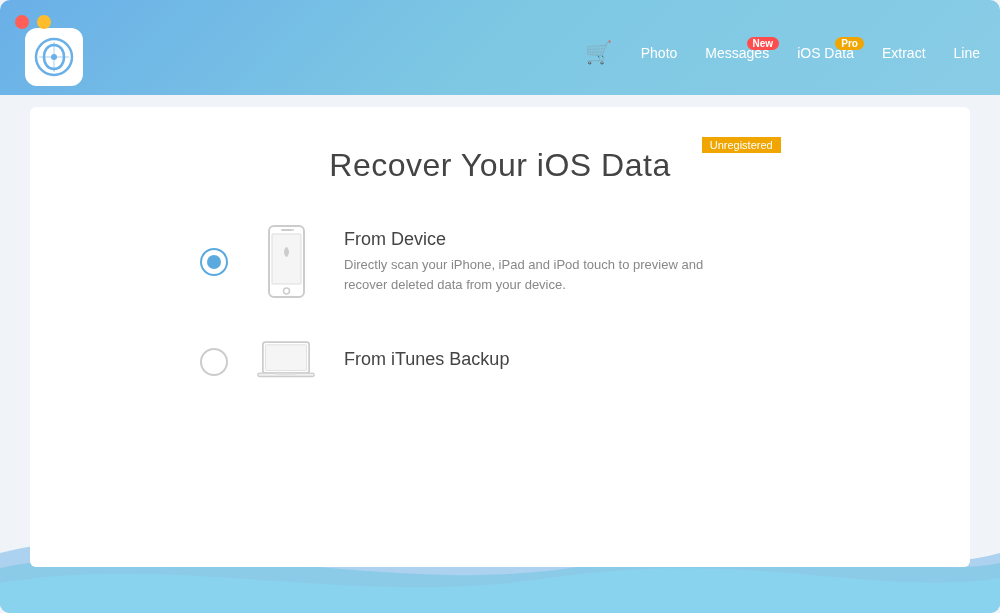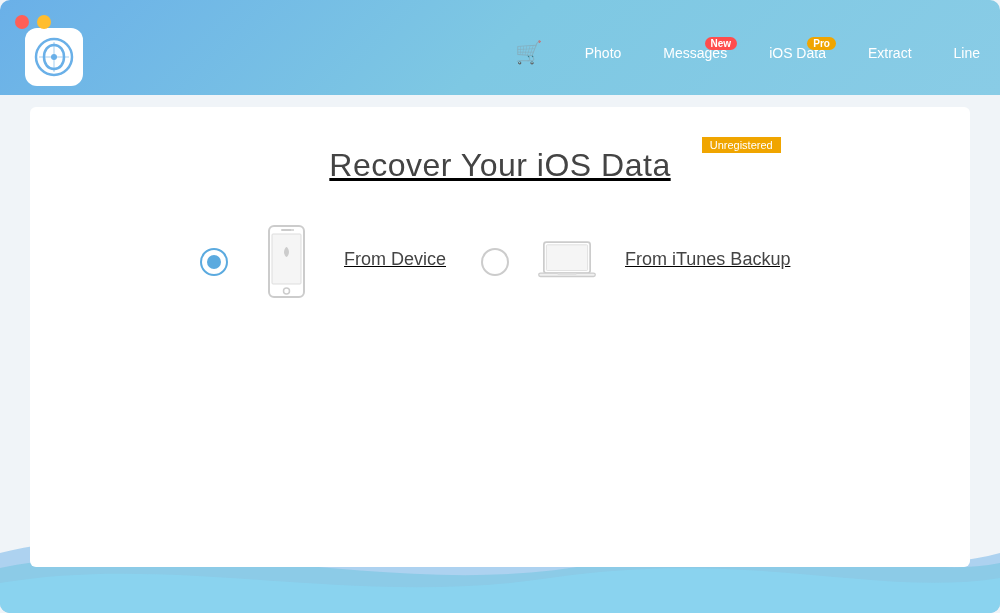--- a/index.html
+++ b/index.html
@@ -70,21 +70,20 @@
       flex-direction: column;
       align-items: center;
       gap: 2px;
       cursor: pointer;
       position: relative;
     }
     .nav-label {
       color: white;
       font-size: 14px;
       font-weight: 500;
-      margin-left: 14px;
     }
     .badge {
       position: absolute;
       top: -8px;
       right: -10px;
       padding: 1px 6px;
       border-radius: 8px;
       font-size: 10px;
       font-weight: bold;
       color: white;
@@ -129,21 +128,21 @@
       right: -110px;
       background: #f0a500;
       color: white;
       font-size: 11px;
       padding: 2px 8px;
       border-radius: 0;
     }
 
     .options-container {
       display: flex;
-      flex-direction: row;
+      flex-direction: column;
       gap: 35px;
       width: 100%;
       max-width: 600px;
       margin-bottom: 40px;
     }
 
     .option-row {
       display: flex;
       align-items: center;
       gap: 28px;
@@ -227,21 +226,20 @@
     }
     .wave-svg {
       width: 100%;
       height: 100%;
     }
 
     .content-wrapper {
       position: relative;
       z-index: 2;
       padding: 12px 15px 12px;
-      text-decoration: underline;
     }
   </style>
 </head>
 <body>
 
 <div class="titlebar">
   <div class="titlebar-controls">
     <button class="control-btn control-close"></button>
     <button class="control-btn control-minimize"></button>
   </div>
@@ -304,20 +302,21 @@
             <rect x="8" y="10" width="29" height="50" rx="1" fill="#f5f5f5" stroke="#ddd" stroke-width="1"></rect>
             <circle cx="22.5" cy="67" r="3" stroke="#ccc" stroke-width="1.5" fill="none"></circle>
             <rect x="17" y="5" width="11" height="2" rx="1" fill="#ccc"></rect>
             <circle cx="29" cy="6" r="1" fill="#ccc"></circle>
 
             <path d="M20 28 C20 25, 22 23, 22.5 23 C23 23, 25 25, 25 28 C25 31, 23 33, 22.5 33 C22 33, 20 31, 20 28Z" fill="#ccc"></path>
           </svg>
         </div>
         <div class="option-text">
           <h3>From Device</h3>
+          <p>Directly scan your iPhone, iPad and iPod touch to preview and recover deleted data from your device.</p>
         </div>
       </div>
 
       <div class="option-row">
         <div class="radio-btn"></div>
         <div class="device-icon">
           <svg class="laptop-svg" viewBox="0 0 70 55" fill="none" xmlns="http://www.w3.org/2000/svg">
             <rect x="8" y="5" width="54" height="36" rx="3" stroke="#ccc" stroke-width="2" fill="white"></rect>
             <rect x="11" y="8" width="48" height="30" rx="1" fill="#f5f5f5" stroke="#ddd" stroke-width="1"></rect>
             <rect x="2" y="41" width="66" height="4" rx="2" stroke="#ccc" stroke-width="1.5" fill="#f0f0f0"></rect>

